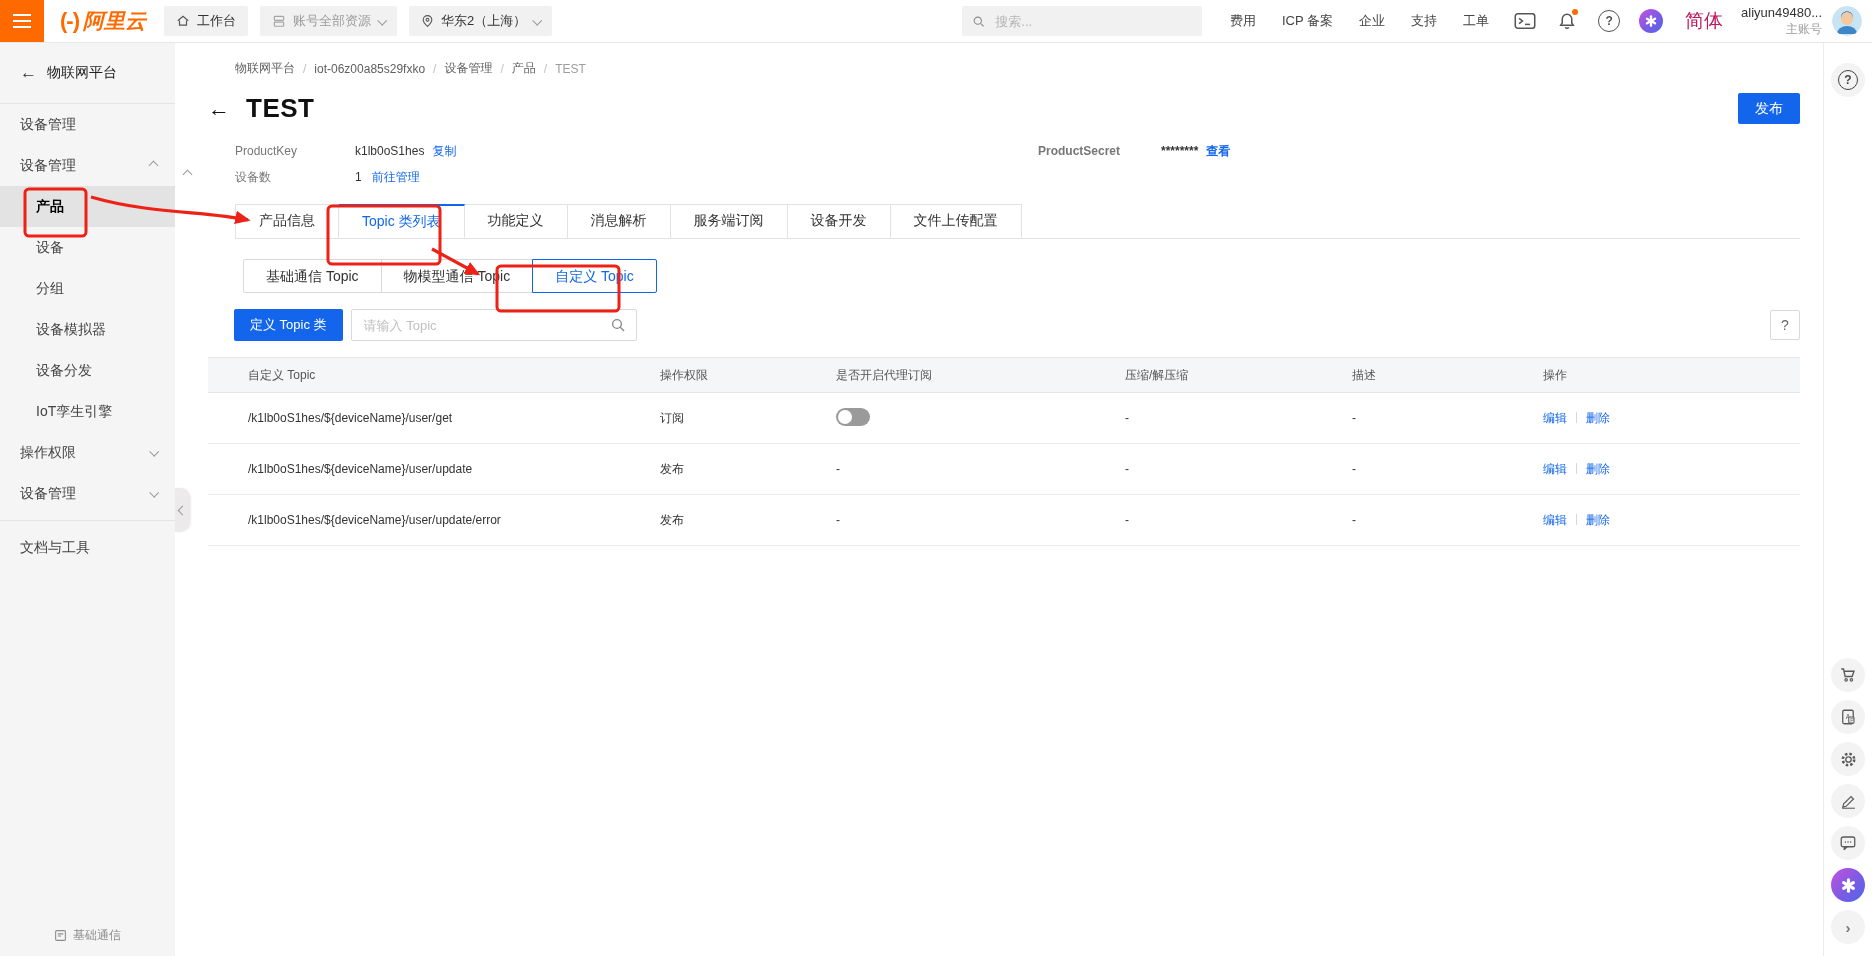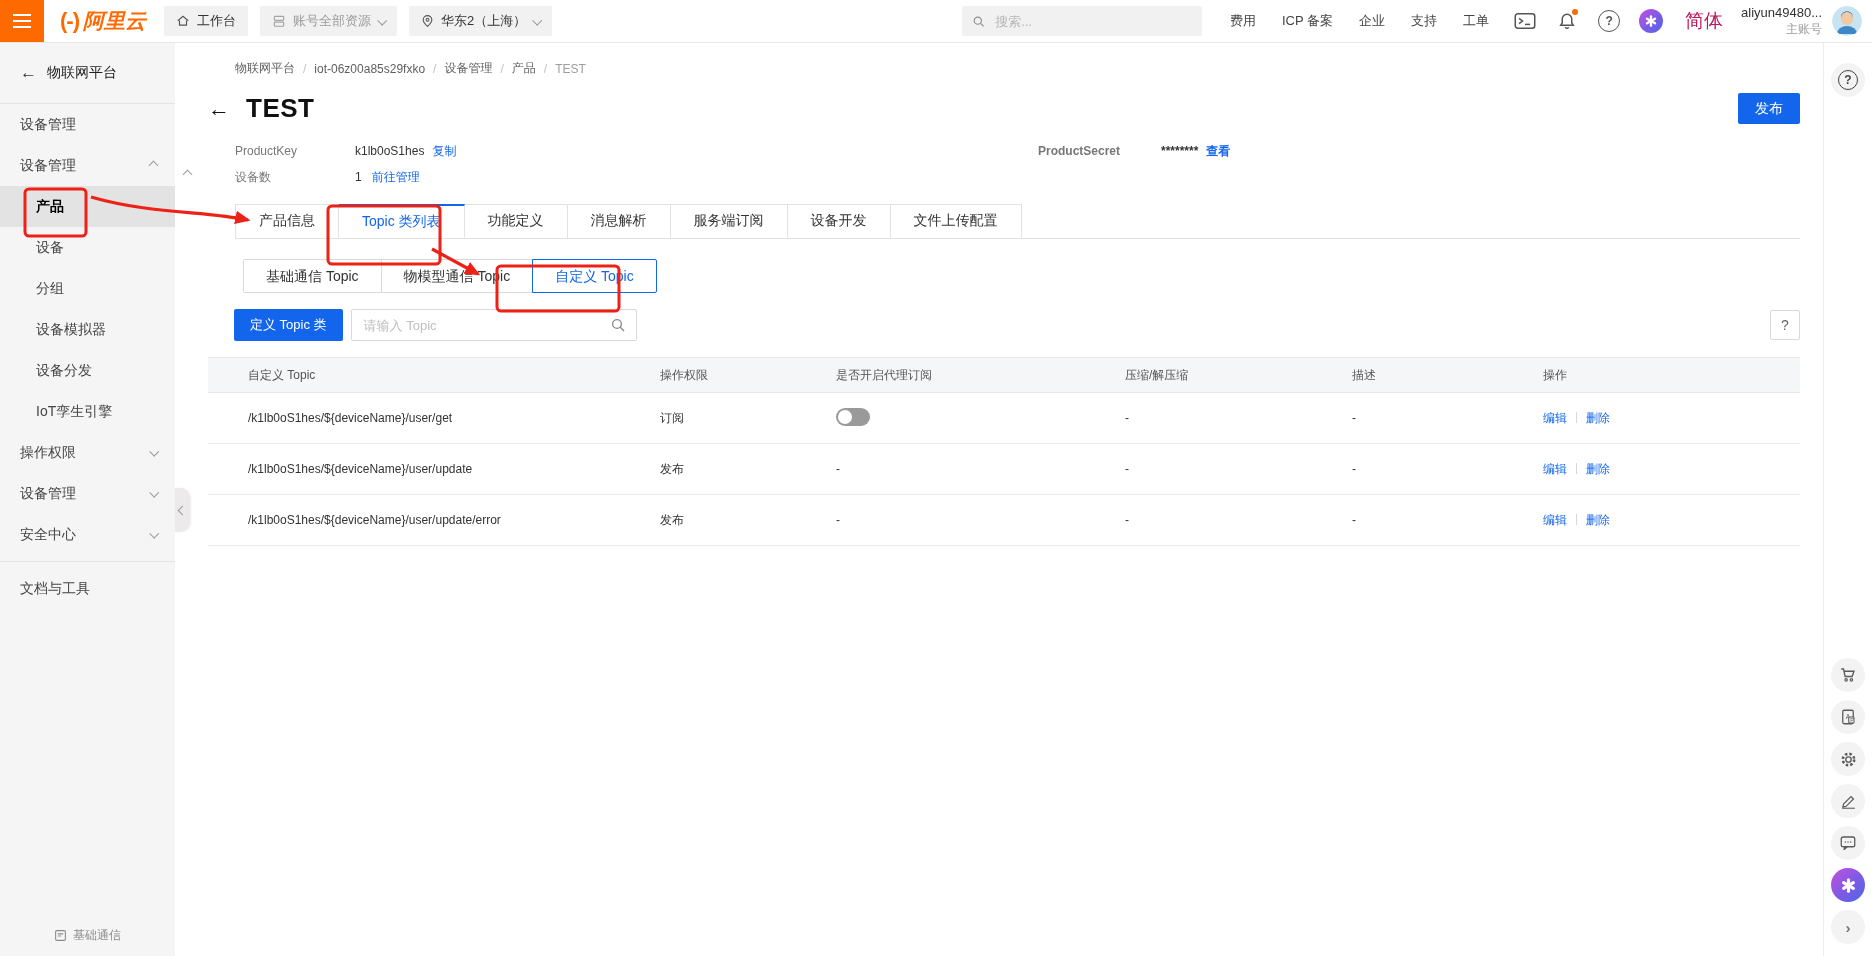--- a/index.html
+++ b/index.html
@@ -233,24 +233,20 @@
       <span>IoT孪生引擎</span>
     </div>
   <div class="sb-item">
       <span>操作权限</span>
       <span class="chev down"></span>
     </div>
   <div class="sb-item">
       <span>设备管理</span>
       <span class="chev down"></span>
     </div>
-  <div class="sb-item">
-      <span>安全中心</span>
-      <span class="chev down"></span>
-    </div>
   <div class="sb-divider" style="margin-top:6px;"></div>
   <div class="sb-item" style="margin-top:6px;">
       <span>文档与工具</span>
     </div>
   <div class="sb-foot">
     <svg class="icon-svg" width="13" height="13" viewBox="0 0 24 24">
         <rect x="3" y="3" width="18" height="18" rx="2" fill="none" stroke="#8c8c8c" stroke-width="2"></rect>
         <path d="M7 9h10M7 13h6" stroke="#8c8c8c" stroke-width="2"></path>
       </svg>
     <span>基础通信</span>

